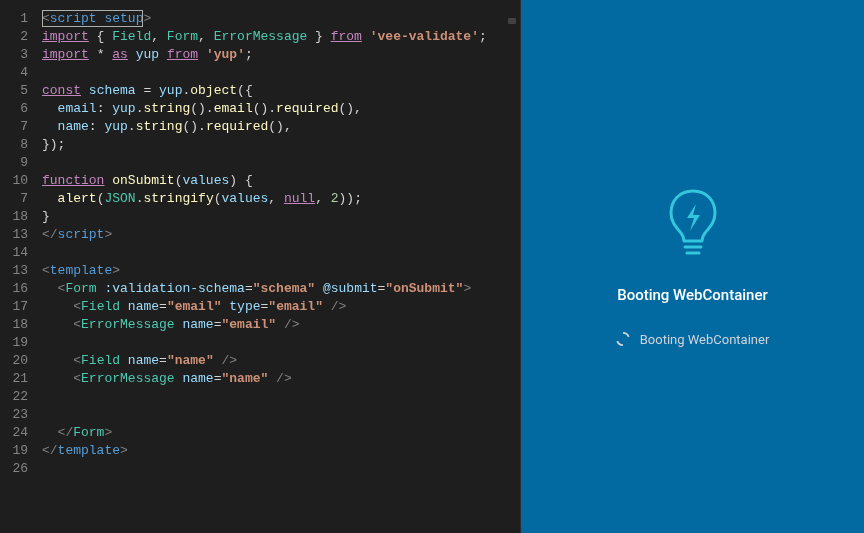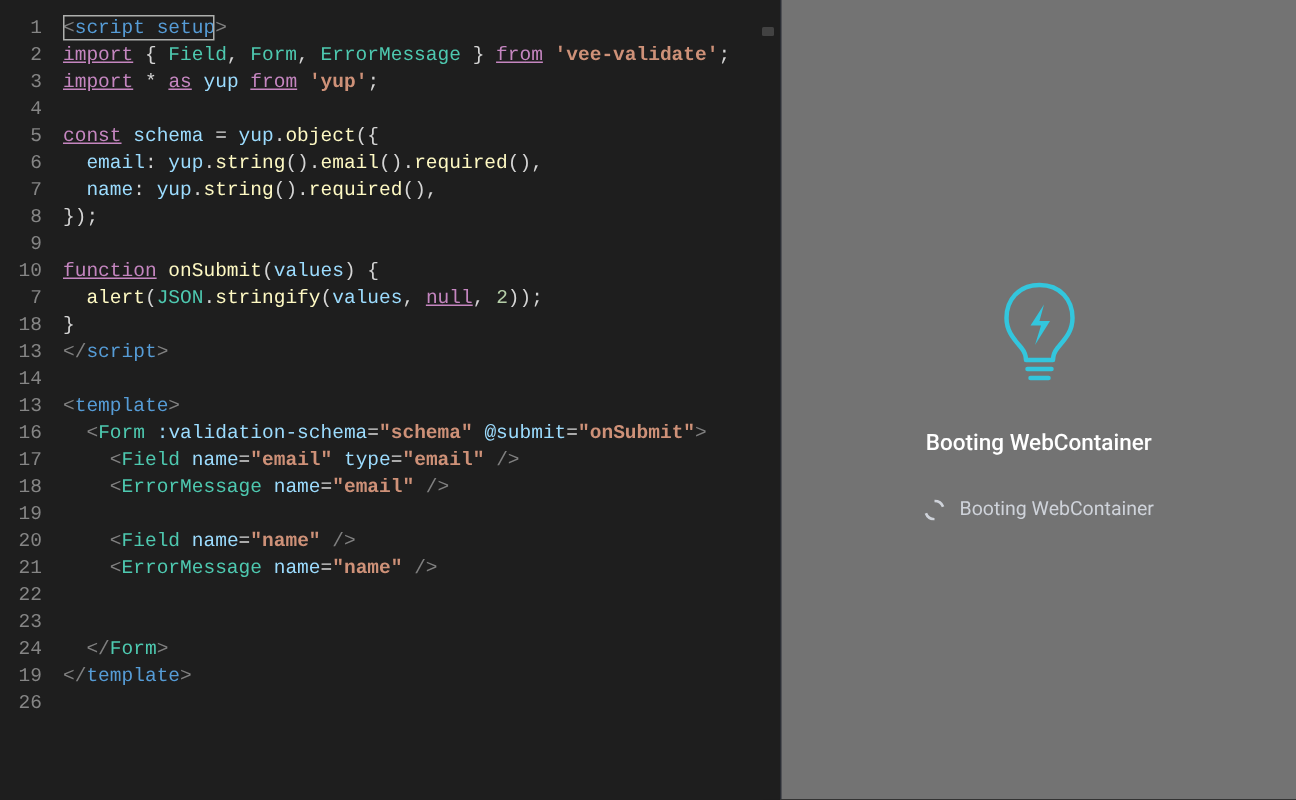--- a/index.html
+++ b/index.html
@@ -16,21 +16,21 @@
     width: 100%; height: 100%;
   }
   .editor-pane {
     flex: 0 0 520px;
     position: relative;
     background: #1e1e1e;
     overflow: hidden;
   }
   .preview-pane {
     flex: 1;
-    background: #737373;
+    background: #0369a1;
     border-left: 1px solid #2a2d34;
     display: flex;
     flex-direction: column;
     align-items: center;
     justify-content: center;
     color: #e8e8e8;
     font-family: -apple-system, BlinkMacSystemFont, "Segoe UI", Roboto, sans-serif;
   }
   .scroll-indicator {
     position: absolute;

